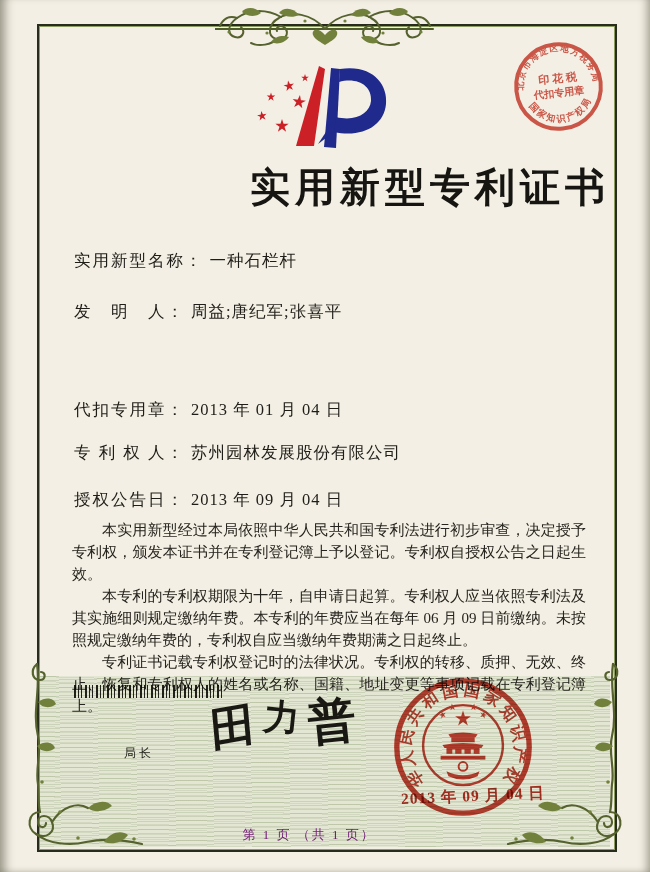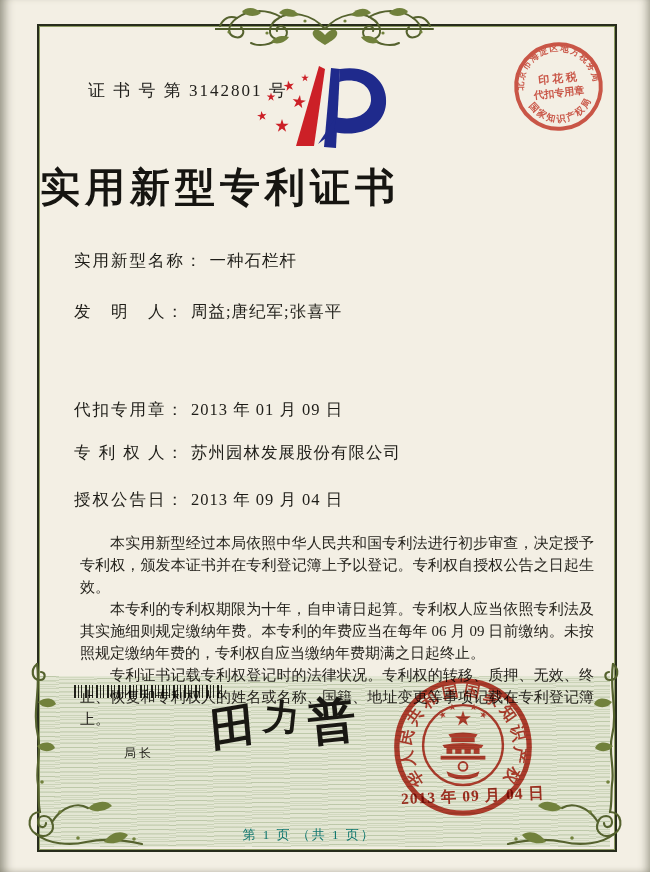--- a/index.html
+++ b/index.html
@@ -12,44 +12,44 @@
   .frame{position:absolute;left:37px;top:24px;width:576px;height:824px;border:2px solid #272c1c;}
   .frame::after{content:"";position:absolute;inset:0;border:1px solid #8d9c63;pointer-events:none;}
   .band{
     position:absolute;left:40px;top:676px;width:570px;height:171px;
     background-color:rgba(213,223,196,.55);
     background-image:
       repeating-linear-gradient(178.5deg, rgba(122,148,94,.24) 0 1px, transparent 1px 4px),
       repeating-linear-gradient(181.5deg, rgba(122,148,94,.16) 0 1px, transparent 1px 5px);
   }
   .certno{position:absolute;left:88px;top:79px;font-size:17px;letter-spacing:2px;color:#22211d;}
-  .title{position:absolute;left:40px;top:160px;width:570px;text-align:left;
+  .title{position:absolute;left:40px;top:160px;width:570px;text-align:right;
     font-size:40px;font-weight:600;letter-spacing:5px;color:#161511;}
   .fieldrow{position:absolute;left:74px;font-size:16.5px;color:#1e1d18;letter-spacing:1px;white-space:nowrap;}
   .fieldrow .lbl{letter-spacing:2px;}
   .fieldrow .val{margin-left:6px;}
   .f0{top:250px}.f1{top:301px}.f2{top:351px}.f3{top:399px}.f4{top:442px}.f5{top:489px}
-  .body{position:absolute;left:80px;top:519px;width:514px;font-size:15px;line-height:22px;
-    color:#26241e;text-align:justify;margin-top:13px;}
+  .body{position:absolute;left:72px;top:519px;width:514px;font-size:15px;line-height:22px;
+    color:#26241e;text-align:justify;}
   .body p{margin:0;text-indent:2em;}
   .barcode{position:absolute;left:74px;top:685px;width:148px;height:13px;mix-blend-mode:multiply;
     background:repeating-linear-gradient(90deg,#262520 0 2px,transparent 2px 4px,#262520 4px 5px,transparent 5px 7px,#262520 7px 8px,transparent 8px 11px);}
   .director{position:absolute;left:124px;top:745px;font-size:12px;letter-spacing:3px;color:#23221c;}
   .sig{position:absolute;left:210px;top:700px;display:flex;align-items:flex-end;gap:8px;
     transform:rotate(-3deg);color:#191813;font-weight:700;}
   .sig span{display:inline-block;line-height:1;}
   .sig .c1{font-size:46px;transform:rotate(-7deg) skewX(-5deg);}
   .sig .c2{font-size:36px;margin-bottom:12px;transform:rotate(9deg);}
   .sig .c3{font-size:48px;transform:rotate(-3deg);}
   .sealwrap{position:absolute;left:390px;top:674px;width:146px;height:146px;mix-blend-mode:multiply;opacity:.95;}
   .sealdate{position:absolute;left:401px;top:786px;width:140px;font-size:15.5px;font-weight:600;
     color:#b43527;letter-spacing:1px;transform:rotate(-2.5deg);mix-blend-mode:multiply;white-space:nowrap;}
   .stampwrap{position:absolute;left:510px;top:38px;width:97px;height:97px;mix-blend-mode:multiply;opacity:.9;transform:rotate(-6deg);}
   .footer{position:absolute;left:40px;top:826px;width:538px;text-align:center;
-    font-size:13px;letter-spacing:2px;color:#0f766e;}
+    font-size:13px;letter-spacing:2px;color:#701a75;}
   .orn{position:absolute;pointer-events:none;}
   .orn-top{left:215px;top:5px;width:220px;height:46px;}
   .orn-bl{left:26px;top:662px;width:120px;height:192px;}
   .orn-br{left:504px;top:662px;width:120px;height:192px;transform:scaleX(-1);}
   svg text{font-family:"Liberation Serif","DejaVu Serif",serif;}
 </style>
 </head>
 <body>
 
 <div class="photo">
@@ -115,21 +115,20 @@
       <path d="M11,84 C19,78 27,80 29,86 C23,91 15,90 11,84 Z"></path>
       <path d="M62,146 C70,138 82,138 86,144 C78,150 68,151 62,146 Z"></path>
       <path d="M78,180 C84,170 96,168 102,173 C96,181 86,183 78,180 Z"></path>
       <circle cx="34" cy="150" r="1.8"></circle>
         <circle cx="52" cy="176" r="1.8"></circle>
       <circle cx="108" cy="177" r="1.8"></circle>
         <circle cx="16" cy="120" r="1.8"></circle>
     </g>
   </svg>
 
-  <div class="certno">证 书 号 第 3142801 号</div>
 
   <svg style="position:absolute;left:252px;top:56px;width:150px;height:106px;" viewBox="0 0 150 106">
     <defs>
       <path id="star" d="M0,-1 L0.588,0.809 L-0.951,-0.309 L0.951,-0.309 L-0.588,0.809 Z" fill-rule="nonzero"></path>
     </defs>
     <polygon points="67,10 73,13 62,90 44,90" fill="#cc2027"></polygon>
     <polygon points="79,12 88,13 84,92 72,91" fill="#1f2a8c"></polygon>
     <path d="M88,13 C120,8 136,28 134,48 C132,70 110,82 82,76 L84,61 C104,66 118,57 119,45 C120,30 106,21 87,26 Z" fill="#1f2a8c"></path>
     <path d="M82,76 L66,88 L84,61 Z" fill="#1f2a8c"></path>
     <use href="#star" transform="translate(53,22) scale(4)" fill="#cc2027"></use>
@@ -158,21 +157,21 @@
 
   <div class="title">实用新型专利证书</div>
 
   <div class="fieldrow f0">
     <span class="lbl">实用新型名称：</span><span class="val">一种石栏杆</span>
   </div>
   <div class="fieldrow f1">
     <span class="lbl">发　明　人：</span><span class="val">周益;唐纪军;张喜平</span>
   </div>
   <div class="fieldrow f3">
-    <span class="lbl">代扣专用章：</span><span class="val">2013 年 01 月 09 日</span>
+    <span class="lbl">代扣专用章：</span><span class="val">2013 年 01 月 04 日</span>
   </div>
   <div class="fieldrow f4">
     <span class="lbl">专 利 权 人：</span><span class="val">苏州园林发展股份有限公司</span>
   </div>
   <div class="fieldrow f5">
     <span class="lbl">授权公告日：</span><span class="val">2013 年 09 月 04 日</span>
   </div>
 
   <div class="body">
     <p>本实用新型经过本局依照中华人民共和国专利法进行初步审查，决定授予专利权，颁发本证书并在专利登记簿上予以登记。专利权自授权公告之日起生效。</p>

